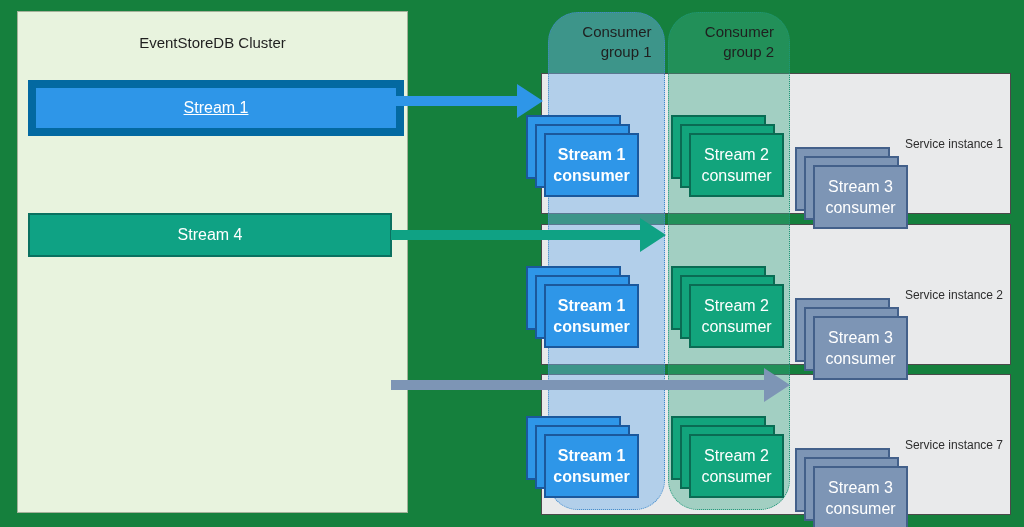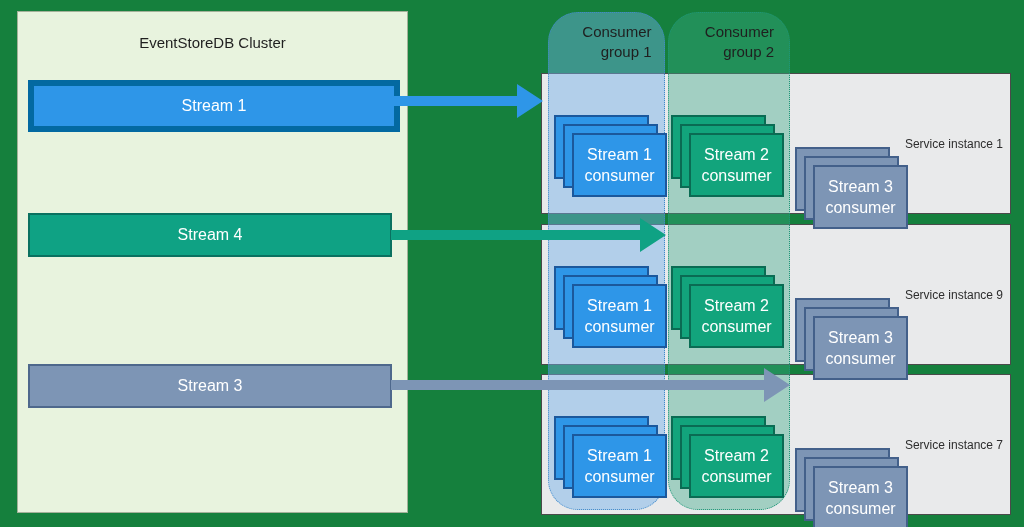--- a/index.html
+++ b/index.html
@@ -31,21 +31,21 @@
 
   
   .stream-bar {
     position: absolute;
     left: 28px; width: 360px; height: 40px;
     display: flex; align-items: center; justify-content: center;
     color: #ffffff;
     font-size: 16px;
     z-index: 2;
   }
-  .stream-bar.s1 { top: 80px;  background: #2e96e8; border: 6px solid #0369a1; }
+  .stream-bar.s1 { top: 80px;  background: #2e96e8; border: 8px solid #0369a1; text-decoration: underline; }
   .stream-bar.s2 { top: 213px; background: #0fa284; border: 2px solid #0a7160; }
   .stream-bar.s3 { top: 364px; background: #7d95b5; border: 2px solid #4e688c; }
 
   
   .service-box {
     position: absolute;
     left: 541px; width: 468px; height: 139px;
     background: #e9eaeb;
     border: 1px solid #4a4a4a;
     z-index: 1;
@@ -106,21 +106,21 @@
     line-height: 21px;
   }
   .stack.blue  .layer { background: #2e96e8; border-color: #1b589c; }
   .stack.green .layer { background: #12a47c; border-color: #0a6b53; }
   .stack.gray  .layer { background: #7d95b5; border-color: #43608a; margin-top: 32px; }
 
   
   .pos-r1 { top: 115px; }
   .pos-r2 { top: 266px; }
   .pos-r3 { top: 416px; }
-  .pos-c1 { left: 554px; }
+  .pos-c1 { left: 526px; font-weight: bold; }
   .pos-c2 { left: 671px; }
   .pos-c3 { left: 795px; }
 
   
   #arrows {
     position: absolute;
     left: 0; top: 0;
     z-index: 4;
     pointer-events: none;
   }
@@ -133,29 +133,26 @@
   <div class="cluster-box">
     <div class="cluster-title">EventStoreDB Cluster</div>
   </div>
 
   <div class="stream-bar s1">
     <span>Stream 1</span>
   </div>
   <div class="stream-bar s2">
     <span>Stream 4</span>
   </div>
-  <div class="stream-bar s3">
-    <span>Stream 3</span>
-  </div>
 
   <div class="service-box r1">
     <div class="service-label">Service instance 1</div>
   </div>
   <div class="service-box r2">
-    <div class="service-label">Service instance 9</div>
+    <div class="service-label">Service instance 2</div>
   </div>
   <div class="service-box r3">
     <div class="service-label">Service instance 7</div>
   </div>
 
   <div class="cg-col c1">
     <div class="cg-header">Consumer group 1</div>
   </div>
   <div class="cg-col c2">
     <div class="cg-header">Consumer group 2</div>

